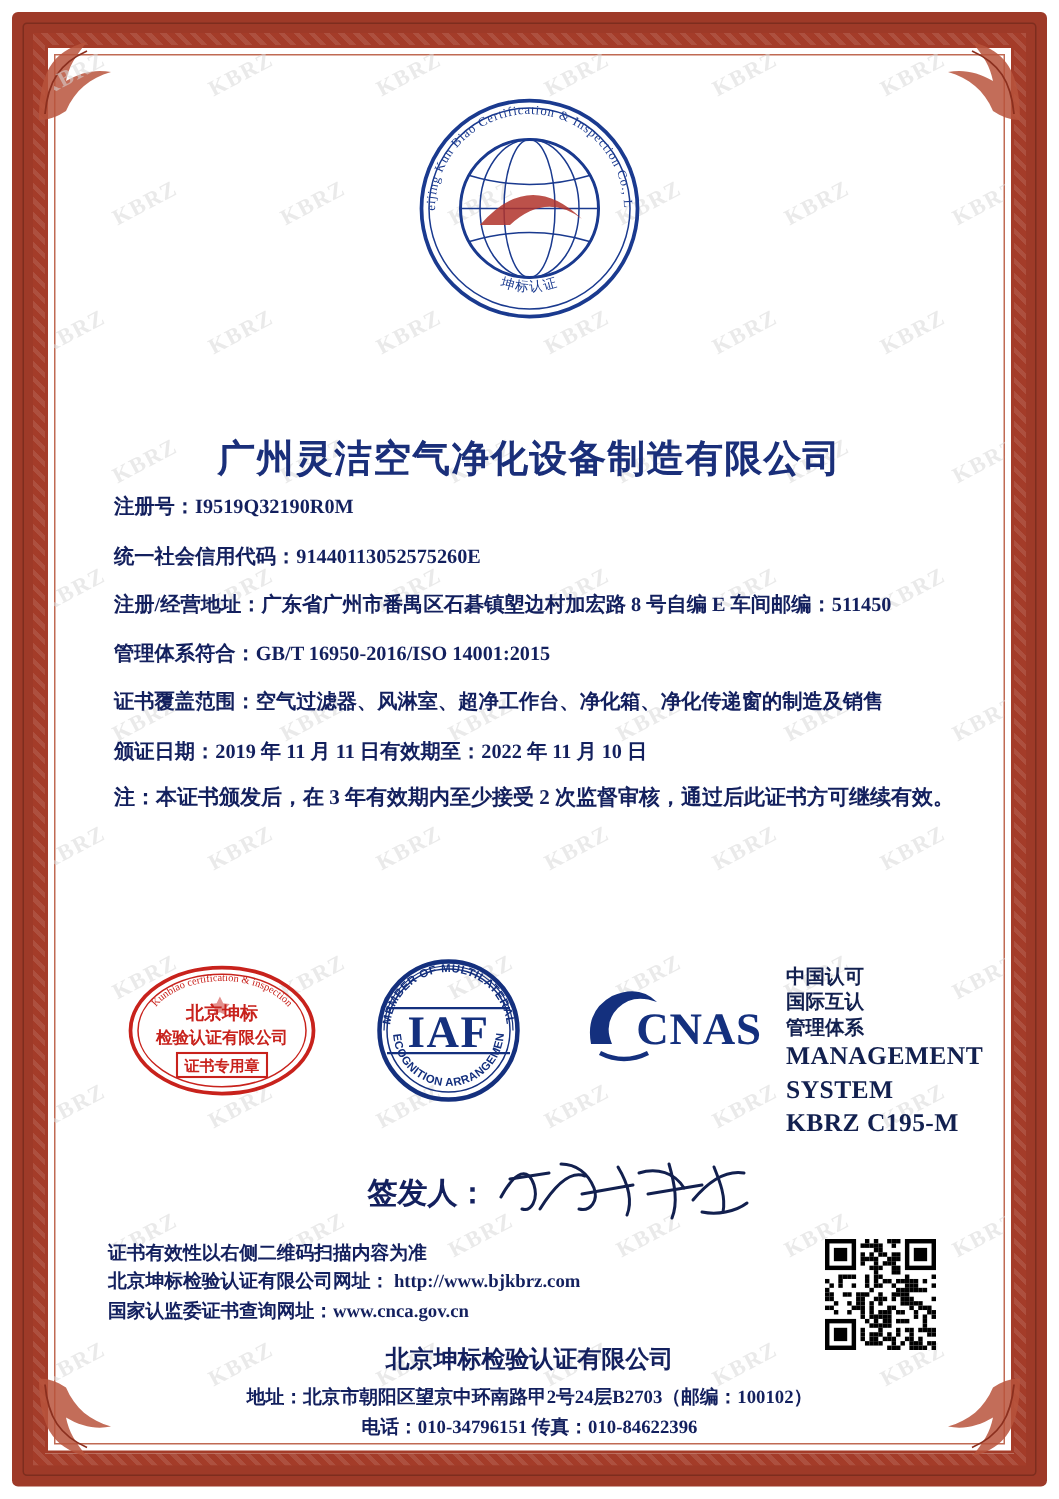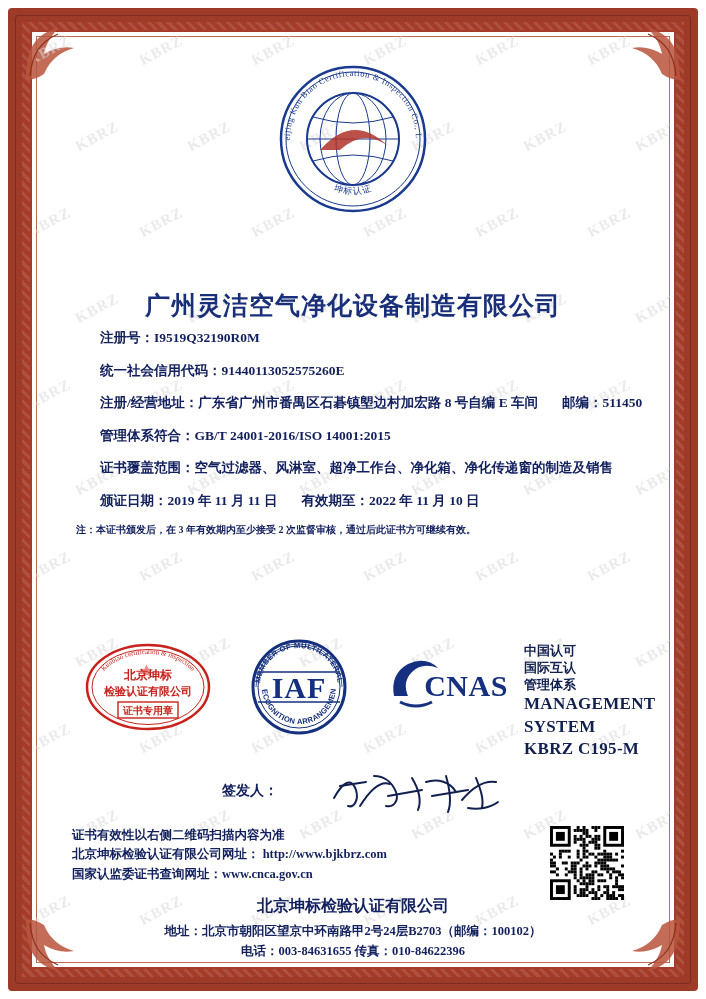--- a/index.html
+++ b/index.html
@@ -150,28 +150,28 @@
     right: 26px;
   }
   .info-row {
     font-family: "Liberation Serif", serif;
     font-size: 13.5px;
     color: #13205e;
     line-height: 1.45;
     margin-bottom: 13px;
     white-space: nowrap;
   }
-  .info-row .lbl { font-weight: bold; margin-left: 24px; }
+  .info-row .lbl { font-weight: bold; }
   .info-row .val { font-weight: bold; }
   .row-split {
     display: flex;
   }
   .note {
     font-family: "Liberation Serif", serif;
-    font-size: 10px;
+    font-size: 14px;
     color: #13205e;
     margin-top: 6px;
     font-weight: bold;
   }
 
   
   .logos {
     position: absolute;
     top: 600px;
     left: 30px;
@@ -212,24 +212,24 @@
 
   
   .sign-area {
     position: absolute;
     top: 730px;
     left: 0; right: 0;
     height: 56px;
   }
   .sign-label {
     position: absolute;
-    left: 186px;
+    left: 209px;
     top: 16px;
     font-family: "Liberation Serif", serif;
-    font-size: 14px;
+    font-size: 20px;
     font-weight: bold;
     color: #13205e;
   }
   .sign-script {
     position: absolute;
     left: 290px;
     top: 0px;
     width: 180px;
     height: 52px;
   }
@@ -419,21 +419,21 @@
       </div>
       <div class="info-row row-split">
         <span>
           <span class="lbl">注册/经营地址：</span><span class="val">广东省广州市番禺区石碁镇塱边村加宏路 8 号自编 E 车间</span>
         </span>
         <span>
           <span class="lbl">邮编：</span><span class="val">511450</span>
         </span>
       </div>
       <div class="info-row">
-        <span class="lbl">管理体系符合：</span><span class="val">GB/T 24001-2016/ISO 14001:2015</span>
+        <span class="lbl">管理体系符合：</span><span class="val">GB/T 16950-2016/ISO 14001:2015</span>
       </div>
       <div class="info-row">
         <span class="lbl">证书覆盖范围：</span><span class="val">空气过滤器、风淋室、超净工作台、净化箱、净化传递窗的制造及销售</span>
       </div>
       <div class="info-row row-split">
         <span>
           <span class="lbl">颁证日期：</span><span class="val">2019 年 11 月 11 日</span>
         </span>
         <span>
           <span class="lbl">有效期至：</span><span class="val">2022 年 11 月 10 日</span>
@@ -748,17 +748,17 @@
             <rect x="0" y="53.28" width="20.72" height="20.72" fill="#000"></rect>
             <rect x="2.96" y="56.24" width="14.8" height="14.8" fill="#fff"></rect>
             <rect x="5.92" y="59.2" width="8.879999999999999" height="8.879999999999999" fill="#000"></rect>
           </svg>
       </div>
     </div>
 
     <div class="org-block">
       <div class="org-name">北京坤标检验认证有限公司</div>
       <div class="org-line">地址：北京市朝阳区望京中环南路甲2号24层B2703（邮编：100102）</div>
-      <div class="org-line">电话：003-84631655  传真：010-84622396</div>
+      <div class="org-line">电话：010-34796151  传真：010-84622396</div>
     </div>
 
   </div>
 </div>
 
 </body></html>

